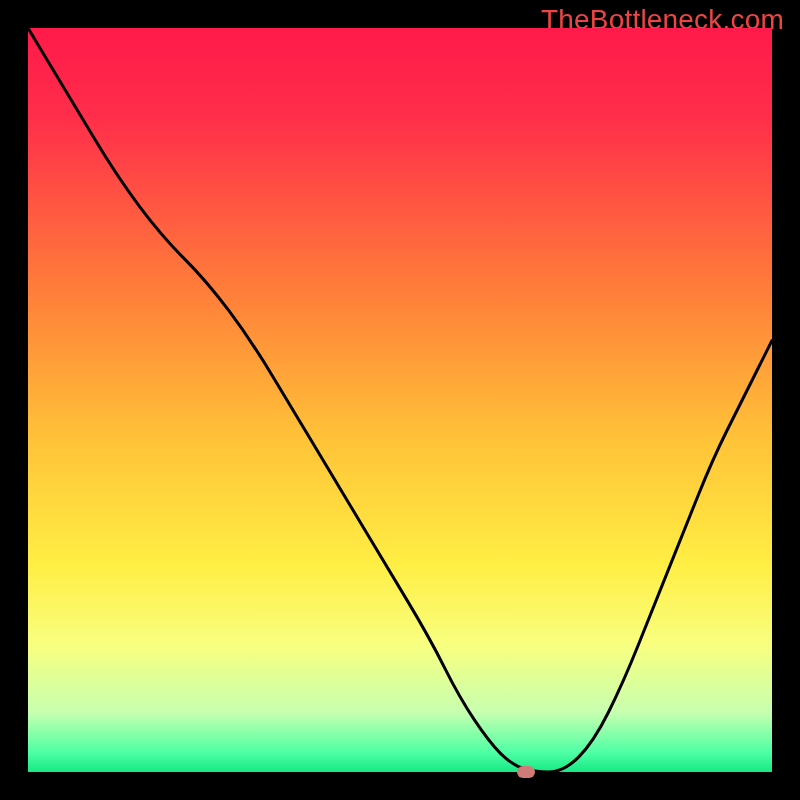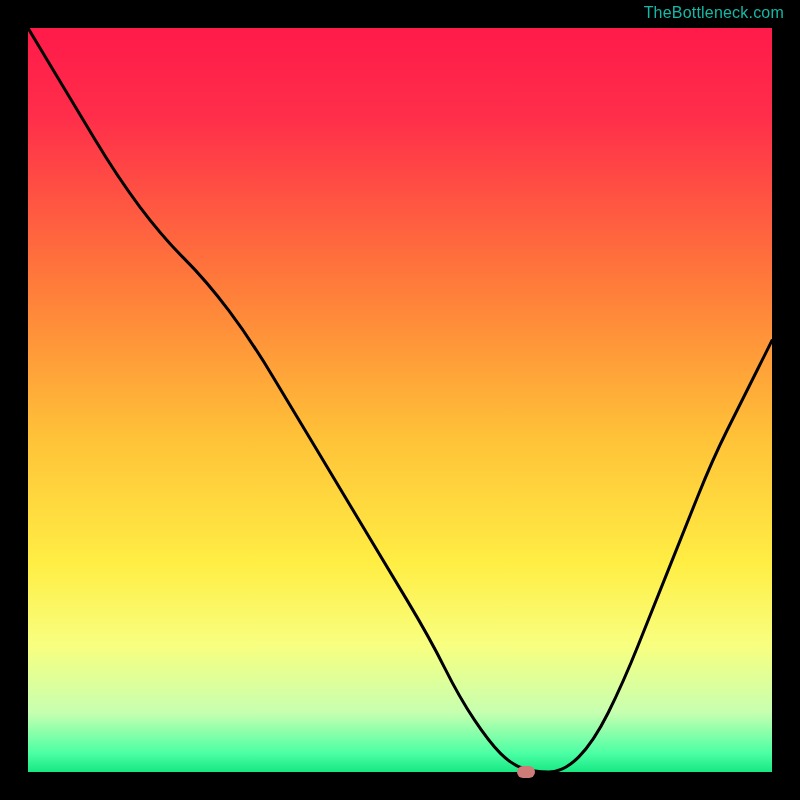--- a/index.html
+++ b/index.html
@@ -13,23 +13,23 @@
   .frame {
     position: relative;
     width: 800px;
     height: 800px;
     background: #000;
   }
   .watermark {
     position: absolute;
     top: 4px;
     right: 16px;
-    color: #14b8a6;
+    color: #ef4444;
     font-family: Arial, Helvetica, sans-serif;
-    font-size: 16px;
+    font-size: 28px;
     letter-spacing: 0.2px;
     user-select: none;
   }
   .plot {
     position: absolute;
     left: 28px;
     top: 28px;
     width: 744px;
     height: 744px;
   }

